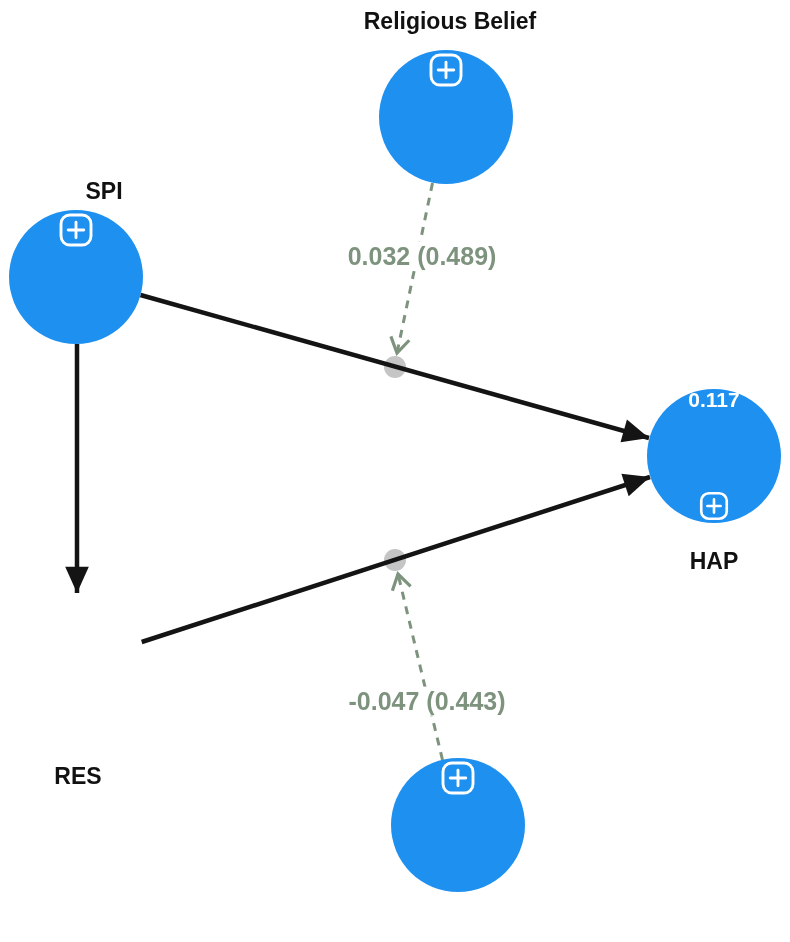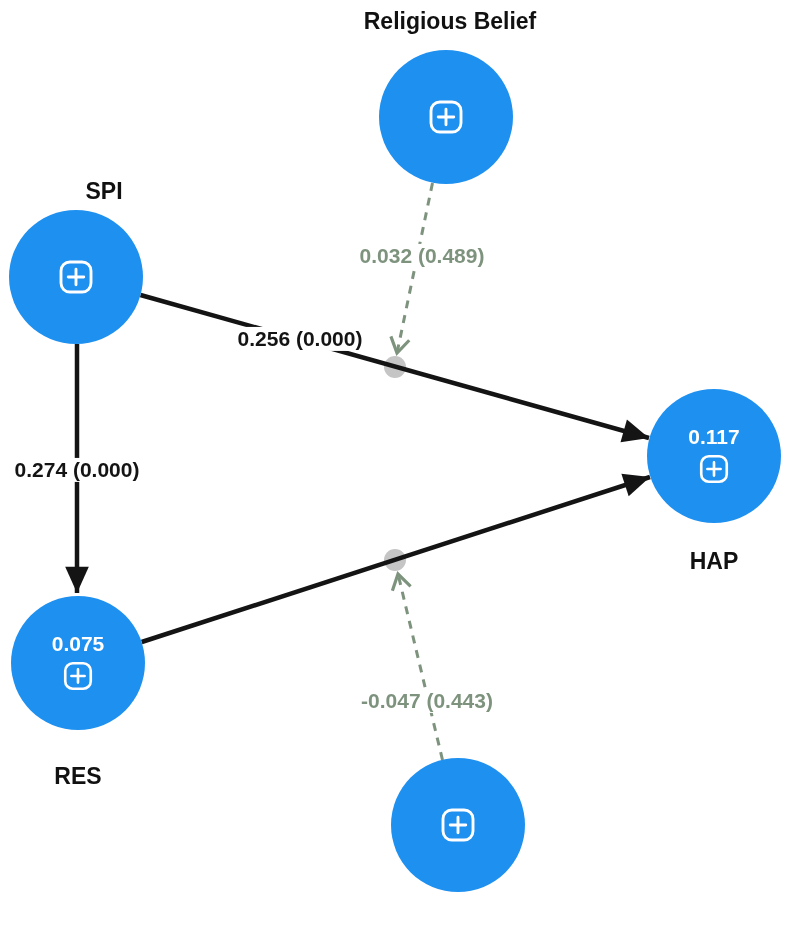--- a/index.html
+++ b/index.html
@@ -10,21 +10,21 @@
     font-family:"Liberation Sans", sans-serif;
     overflow:hidden;
   }
   .edges{position:absolute;left:0;top:0;width:790px;height:942px;}
   .node{
     position:absolute;
     width:134px;height:134px;
     border-radius:50%;
     background:#1e90f0;
     display:flex;flex-direction:column;
-    align-items:center;justify-content:center;
+    align-items:center;justify-content:space-between;
     gap:5px;
     cursor:pointer;
   }
   .node-value{
     color:#ffffff;
     font-size:21px;
     font-weight:bold;
     line-height:1;
   }
   .plus-icon{display:block;}
@@ -32,21 +32,21 @@
     position:absolute;
     transform:translate(-50%,-50%);
     font-size:23px;
     font-weight:bold;
     color:#111111;
     white-space:nowrap;
   }
   .path-label{
     position:absolute;
     transform:translate(-50%,-50%);
-    font-size:21px;
+    font-size:25px;
     font-weight:bold;
     white-space:nowrap;
     background:#ffffff;
     padding:0 3px;
     line-height:1.15;
   }
   .path-label.black{color:#141414;}
   .path-label.green{color:#7e937e;}
 </style>
 </head>
@@ -93,34 +93,25 @@
 
   <div class="node" style="left:647px;top:389px;">
     <div class="node-value">0.117</div>
     <svg class="plus-icon" width="34" height="34" viewBox="0 0 36 36">
       <rect x="4.5" y="4.5" width="27" height="27" rx="8" fill="none" stroke="#ffffff" stroke-width="2.8"></rect>
       <path d="M18 11 V25 M11 18 H25" stroke="#ffffff" stroke-width="2.8" stroke-linecap="round"></path>
     </svg>
   </div>
   <div class="node-label" style="left:714px;top:561px;text-align:center;">HAP</div>
 
-  <div class="node" style="left:11px;top:596px;">
-    <div class="node-value">0.075</div>
-    <svg class="plus-icon" width="34" height="34" viewBox="0 0 36 36">
-      <rect x="4.5" y="4.5" width="27" height="27" rx="8" fill="none" stroke="#ffffff" stroke-width="2.8"></rect>
-      <path d="M18 11 V25 M11 18 H25" stroke="#ffffff" stroke-width="2.8" stroke-linecap="round"></path>
-    </svg>
-  </div>
   <div class="node-label" style="left:78px;top:776px;">RES</div>
 
   <div class="node" style="left:391px;top:758px;">
     <svg class="plus-icon" width="40" height="40" viewBox="0 0 36 36">
       <rect x="4.5" y="4.5" width="27" height="27" rx="8" fill="none" stroke="#ffffff" stroke-width="2.6"></rect>
       <path d="M18 11 V25 M11 18 H25" stroke="#ffffff" stroke-width="2.6" stroke-linecap="round"></path>
     </svg>
   </div>
 
-  <div class="path-label black" style="left:300px;top:339px;">0.256 (0.000)</div>
-  <div class="path-label black" style="left:77px;top:470px;">0.274 (0.000)</div>
   <div class="path-label green" style="left:422px;top:256px;">0.032 (0.489)</div>
   <div class="path-label green" style="left:427px;top:701px;">-0.047 (0.443)</div>
 
 </div>
 
 </body></html>

